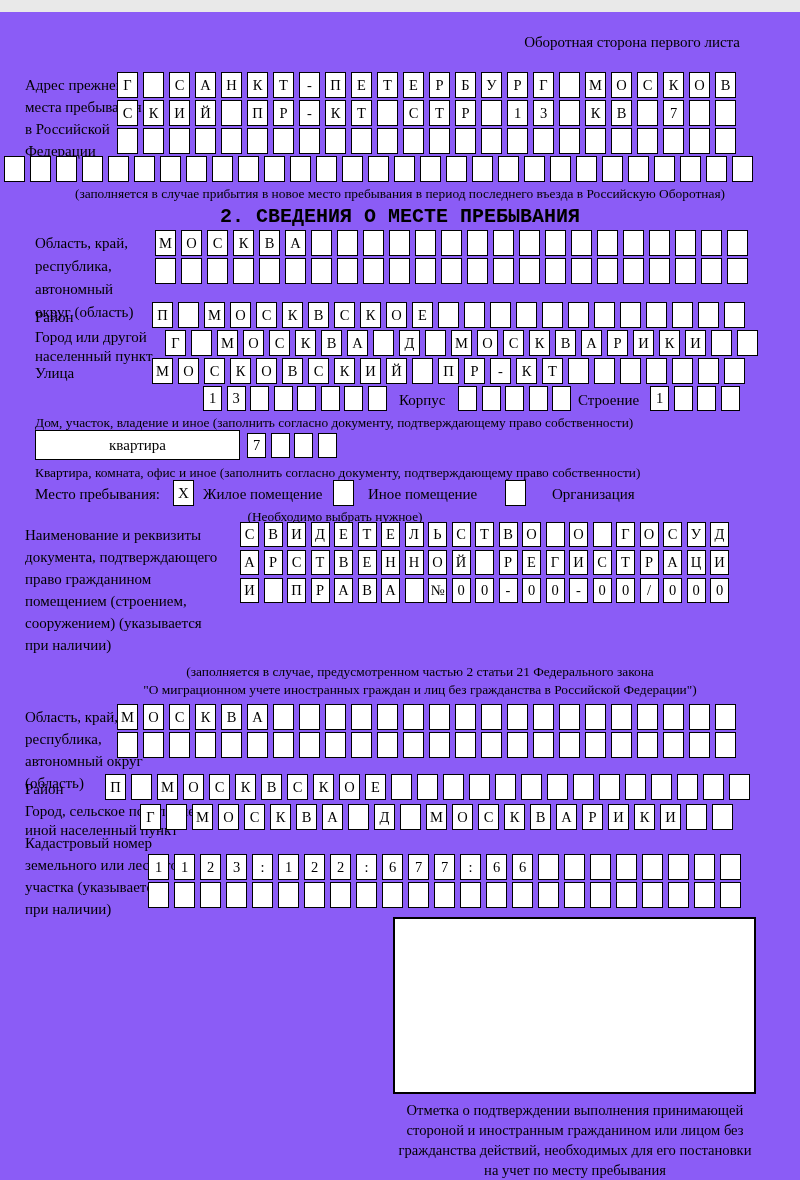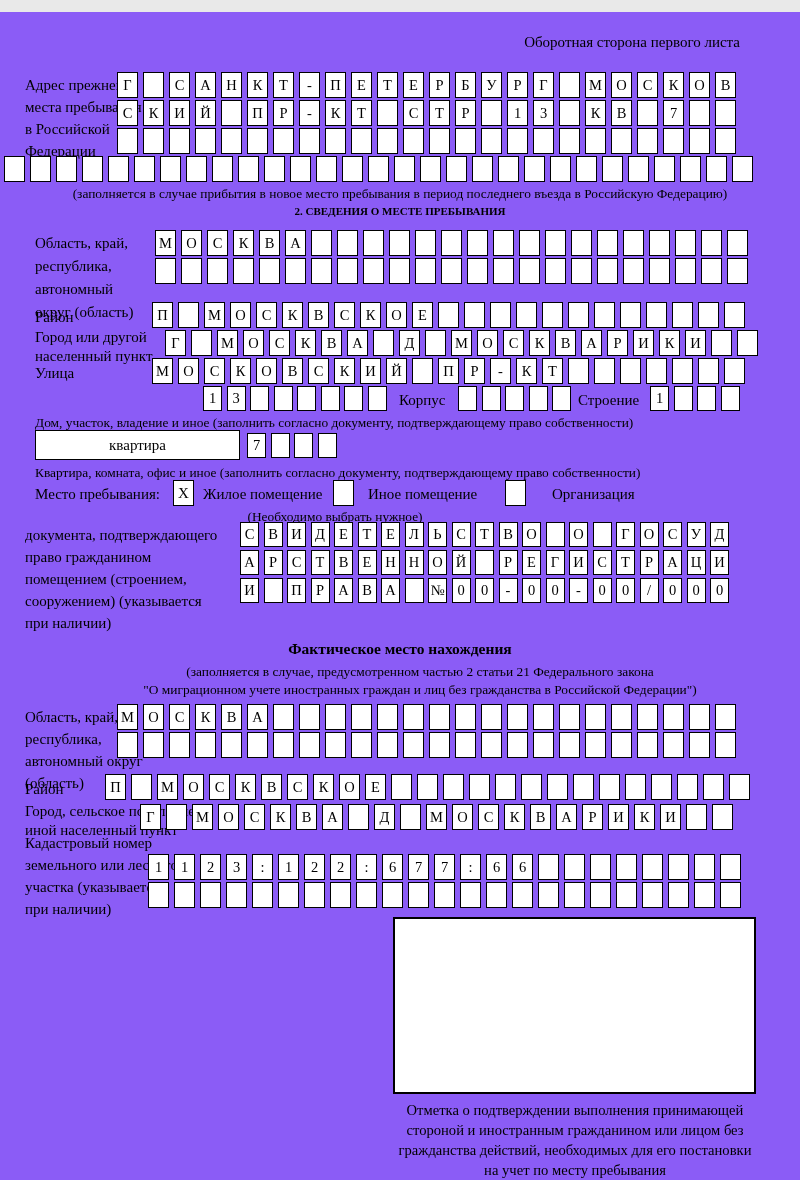--- a/index.html
+++ b/index.html
@@ -12,21 +12,21 @@
     font-family:"Liberation Serif","DejaVu Serif",serif;
     overflow:hidden;
   }
   .abs{position:absolute;}
   .lbl{font-size:15px;line-height:22px;}
   .lbl .lline{white-space:nowrap;}
   .lh19 .lline{line-height:19px;}
   .lh23 .lline{line-height:23px;}
   .note{font-size:13.4px;white-space:nowrap;text-align:right;}
   .center{text-align:center;}
-  .title{font-size:11px;font-weight:bold;}
+  .title{font-size:20px;font-weight:bold;font-family:Liberation Mono, monospace;}
   .cellrow{display:flex;}
   .cellrow .cell{
     width:21px;height:26px;margin-right:5px;
     border:1.6px solid #000;box-sizing:border-box;
     display:flex;align-items:center;justify-content:center;
     font-size:14.5px;background:#fff;flex:none;
   }
   .cellrow.sm .cell{width:19px;height:25px;margin-right:4.5px;}
   .widebox{
     border:1.6px solid #000;box-sizing:border-box;height:26px;
@@ -157,21 +157,21 @@
       <div class="cell"></div>
       <div class="cell"></div>
       <div class="cell"></div>
       <div class="cell"></div>
       <div class="cell"></div>
       <div class="cell"></div>
       <div class="cell"></div>
       <div class="cell"></div>
       <div class="cell"></div>
     </div>
-  <div class="abs note center" style="left:0;top:174px;width:800px;">(заполняется в случае прибытия в новое место пребывания в период последнего въезда в Российскую Федерацию)</div>
+  <div class="abs note center" style="left:0;top:174px;width:800px;">(заполняется в случае прибытия в новое место пребывания в период последнего въезда в Российскую Оборотная)</div>
 
   <div class="abs title center" style="left:0;top:193px;width:800px;">2. СВЕДЕНИЯ О МЕСТЕ ПРЕБЫВАНИЯ</div>
 
   <div class="abs lbl lh23" style="left:35px;top:220px;">
       <div class="lline">Область, край,</div>
       <div class="lline">республика,</div>
       <div class="lline">автономный</div>
       <div class="lline">округ (область)</div>
     </div>
   <div class="abs cellrow" style="left:155px;top:218px;">
@@ -348,20 +348,21 @@
   <div class="abs lbl" style="left:35px;top:471px;">Место пребывания:</div>
   <div class="abs chk" style="left:173px;top:468px;">X</div>
   <div class="abs lbl" style="left:203px;top:471px;">Жилое помещение</div>
   <div class="abs chk" style="left:333px;top:468px;"></div>
   <div class="abs lbl" style="left:368px;top:471px;text-align:center;">Иное помещение</div>
   <div class="abs chk" style="left:505px;top:468px;"></div>
   <div class="abs lbl" style="left:552px;top:471px;">Организация</div>
   <div class="abs note center" style="left:35px;top:497px;width:600px;">(Необходимо выбрать нужное)</div>
 
   <div class="abs lbl" style="left:25px;top:512px;">
+      <div class="lline">Наименование и реквизиты</div>
       <div class="lline">документа, подтверждающего</div>
       <div class="lline">право гражданином</div>
       <div class="lline">помещением (строением,</div>
       <div class="lline">сооружением) (указывается</div>
       <div class="lline">при наличии)</div>
     </div>
   <div class="abs cellrow sm" style="left:240px;top:510px;">
       <div class="cell">С</div>
       <div class="cell">В</div>
       <div class="cell">И</div>
@@ -424,21 +425,20 @@
       <div class="cell">0</div>
       <div class="cell">-</div>
       <div class="cell">0</div>
       <div class="cell">0</div>
       <div class="cell">/</div>
       <div class="cell">0</div>
       <div class="cell">0</div>
       <div class="cell">0</div>
     </div>
 
-  <div class="abs center" style="left:0;top:628px;width:800px;font-weight:bold;font-size:15.5px;">Фактическое место нахождения</div>
   <div class="abs note center" style="left:40px;top:652px;width:760px;">(заполняется в случае, предусмотренном частью 2 статьи 21 Федерального закона</div>
   <div class="abs note center" style="left:40px;top:670px;width:760px;">"О миграционном учете иностранных граждан и лиц без гражданства в Российской Федерации")</div>
 
   <div class="abs lbl" style="left:25px;top:694px;">
       <div class="lline">Область, край,</div>
       <div class="lline">республика,</div>
       <div class="lline">автономный округ</div>
       <div class="lline">(область)</div>
     </div>
   <div class="abs cellrow" style="left:117px;top:692px;">

